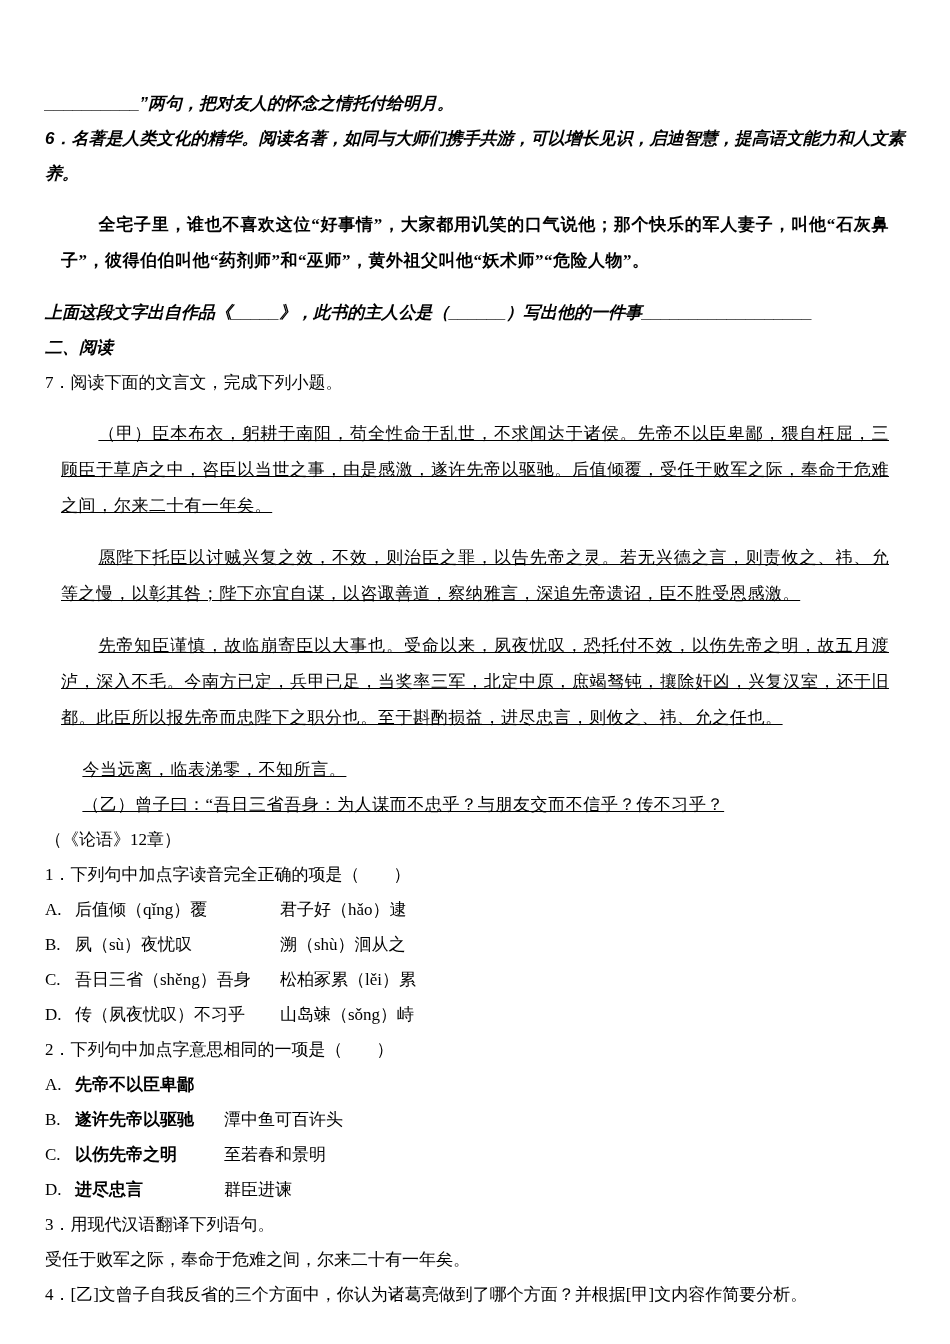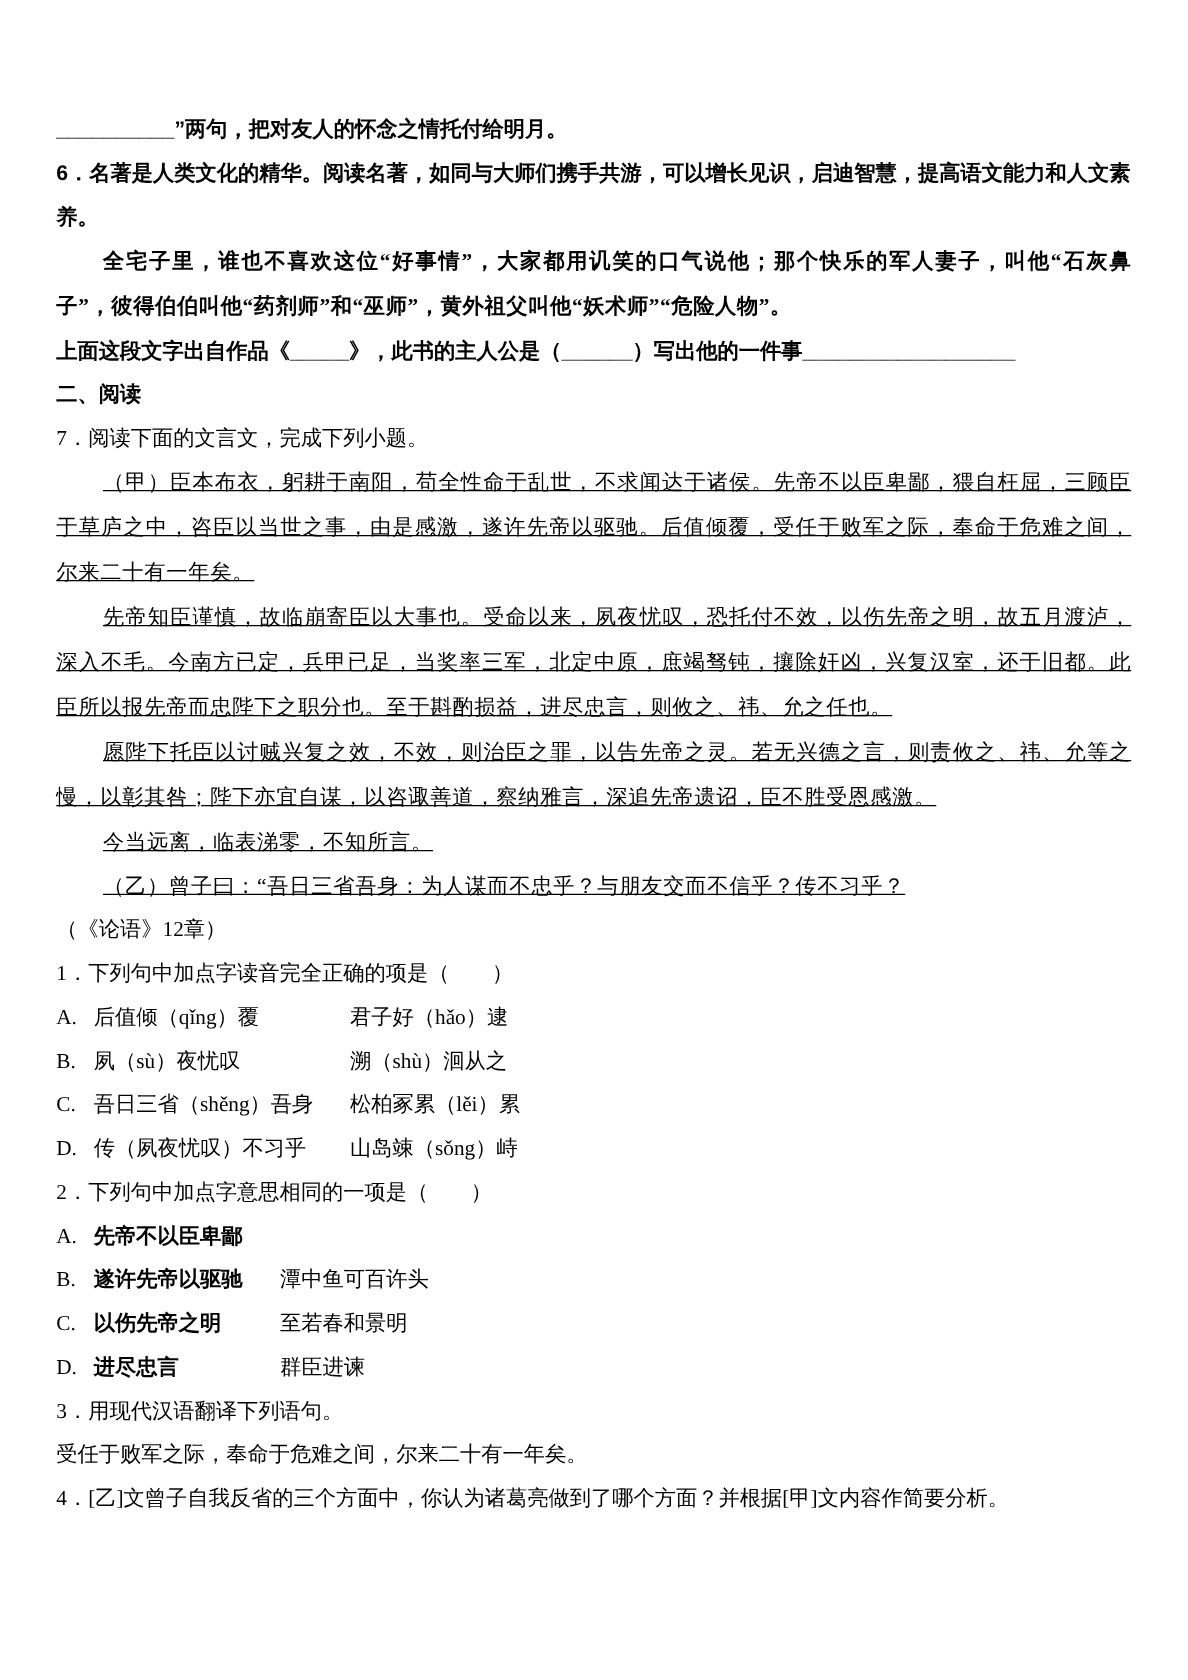--- a/index.html
+++ b/index.html
@@ -23,35 +23,36 @@
     background: #ffffff;
   }
   .line {
     line-height: 35px;
     white-space: normal;
   }
   
   .hei {
     font-family: "Liberation Sans", sans-serif;
     font-weight: bold;
+    font-style: italic;
   }
   
   .kai {
     letter-spacing: 0.6px;
     text-decoration: underline;
   }
   .kai-bold {
     font-weight: bold;
     letter-spacing: 0.5px;
   }
   .para {
     line-height: 36px;
     text-align: justify;
     text-indent: 2.2em;
-    margin: 0;
+    margin: 16px;
   }
   .indent {
     text-indent: 2.2em;
   }
   .opt-row {
     display: flex;
     line-height: 35px;
   }
   .opt-label {
     width: 30px;
@@ -81,22 +82,22 @@
 
   <div class="para kai-bold">全宅子里，谁也不喜欢这位“好事情”，大家都用讥笑的口气说他；那个快乐的军人妻子，叫他“石灰鼻子”，彼得伯伯叫他“药剂师”和“巫师”，黄外祖父叫他“妖术师”“危险人物”。</div>
 
   <div class="line hei">上面这段文字出自作品《_____》，此书的主人公是（______）写出他的一件事__________________</div>
 
   <div class="line hei">二、阅读</div>
 
   <div class="line">7．阅读下面的文言文，完成下列小题。</div>
 
   <div class="para kai">（甲）臣本布衣，躬耕于南阳，苟全性命于乱世，不求闻达于诸侯。先帝不以臣卑鄙，猥自枉屈，三顾臣于草庐之中，咨臣以当世之事，由是感激，遂许先帝以驱驰。后值倾覆，受任于败军之际，奉命于危难之间，尔来二十有一年矣。</div>
+  <div class="para kai">愿陛下托臣以讨贼兴复之效，不效，则治臣之罪，以告先帝之灵。若无兴德之言，则责攸之、祎、允等之慢，以彰其咎；陛下亦宜自谋，以咨诹善道，察纳雅言，深追先帝遗诏，臣不胜受恩感激。</div>
   <div class="para kai">先帝知臣谨慎，故临崩寄臣以大事也。受命以来，夙夜忧叹，恐托付不效，以伤先帝之明，故五月渡泸，深入不毛。今南方已定，兵甲已足，当奖率三军，北定中原，庶竭驽钝，攘除奸凶，兴复汉室，还于旧都。此臣所以报先帝而忠陛下之职分也。至于斟酌损益，进尽忠言，则攸之、祎、允之任也。</div>
-  <div class="para kai">愿陛下托臣以讨贼兴复之效，不效，则治臣之罪，以告先帝之灵。若无兴德之言，则责攸之、祎、允等之慢，以彰其咎；陛下亦宜自谋，以咨诹善道，察纳雅言，深追先帝遗诏，臣不胜受恩感激。</div>
   <div class="line kai indent">今当远离，临表涕零，不知所言。</div>
 
 
   <div class="line kai indent">（乙）曾子曰：“吾日三省吾身：为人谋而不忠乎？与朋友交而不信乎？传不习乎？</div>
 
   <div class="line">（《论语》12章）</div>
 
   <div class="line">1．下列句中加点字读音完全正确的项是（　　）</div>
 
   <div class="opt-row q1">

